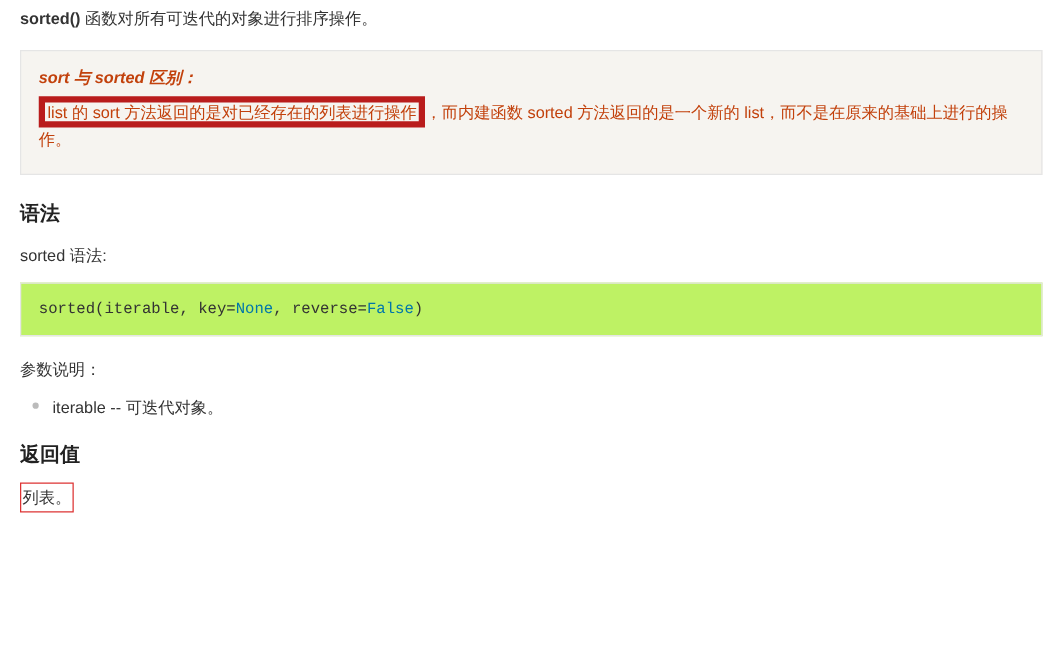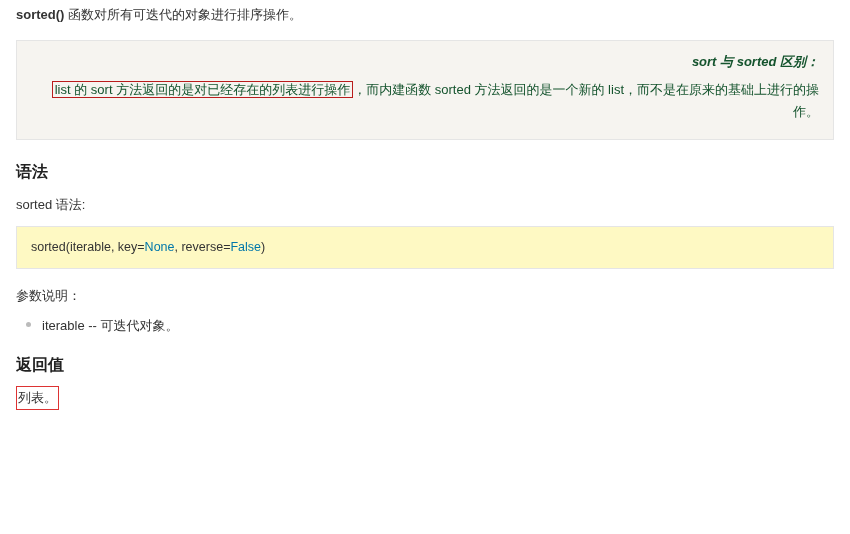--- a/index.html
+++ b/index.html
@@ -13,42 +13,41 @@
     width: 850px;
     box-sizing: border-box;
   }
   .intro { margin: 4px 0 14px 0; }
   .intro b { font-weight: 700; text-align: center; }
   .note-box {
     background: #f6f4f0;
     border: 1px solid #e5e5e5;
     padding: 10px 14px 12px 14px;
     margin: 0 0 18px 0;
-    color: #14532d;
-    text-align: right;
+    color: #c2410c;
   }
   .note-title { font-weight: 700; font-style: italic; margin-bottom: 6px; }
   .note-line { margin: 4px 0; }
   .ul-red {
-    border: 1px solid #b91c1c;
+    border: 5px solid #b91c1c;
     padding: 0 2px;
     display: inline;
   }
   h2 {
     font-size: 16px;
     font-weight: 700;
     margin: 14px 0 8px 0;
     color: #222;
   }
   .plain { margin: 6px 0; }
   .code-box {
-    background: #fef9c3;
+    background: #bef264;
     border: 1px solid #e5e5e5;
     padding: 10px 14px;
-    font-family: Liberation Sans, sans-serif;
+    font-family: Liberation Mono, monospace;
     font-size: 12.5px;
     margin: 10px 0 16px 0;
   }
   .tok-none { color: #0077aa; }
   .tok-bool { color: #0077aa; }
   ul.params {
     list-style: none;
     padding: 0;
     margin: 8px 0 4px 0;
   }

